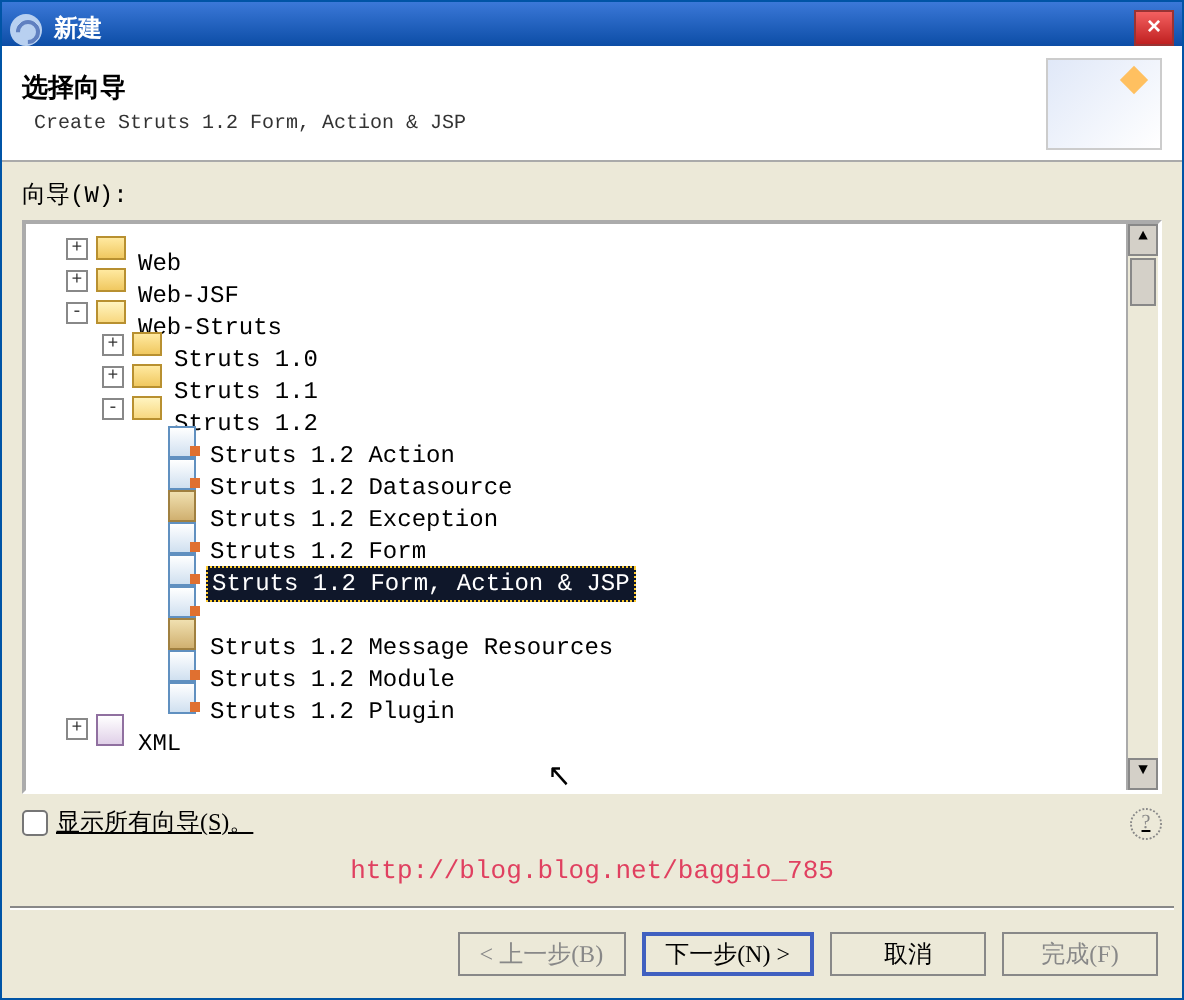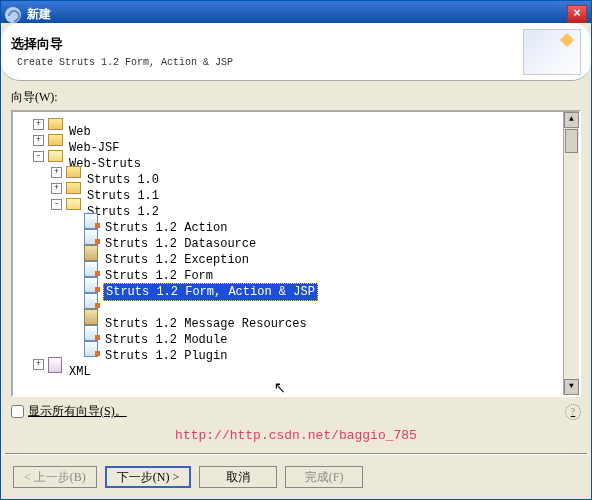--- a/index.html
+++ b/index.html
@@ -3,50 +3,50 @@
 <meta charset="utf-8">
 <style>
 * { margin:0; padding:0; box-sizing:border-box; }
 body { font-family:"Microsoft YaHei","SimSun",Tahoma,sans-serif; font-size:12px; background:#fff; width:592px; height:500px; overflow:hidden; position:relative; }
 .window { width:592px; height:500px; border:1px solid #0054a6; background:#ece9d8; display:flex; flex-direction:column; }
 .titlebar { height:22px; background:linear-gradient(to bottom,#3b78d8,#0c4da6); color:#fff; display:flex; align-items:flex-end; padding:0 4px; font-size:12px; }
 .titlebar .tb-icon { width:16px; height:16px; border-radius:50%; background:#b8d0f0; margin-right:6px; display:inline-block; position:relative; }
 .titlebar .tb-icon::after { content:""; position:absolute; width:8px; height:8px; border:2px solid #6080c0; border-radius:50%; top:3px; left:3px; border-left-color:transparent; transform:rotate(-45deg); }
 .titlebar .tb-title { flex:1; font-weight:bold; font-family:"SimSun"; }
 .titlebar .tb-close { width:20px; height:18px; background:linear-gradient(#f36060,#c02020); border:1px solid #933; color:#fff; text-align:center; line-height:14px; font-weight:bold; font-family:Arial; cursor:pointer; }
-.banner { height:58px; background:#fff; border-bottom:1px solid #aaa; display:flex; align-items:center; padding:6px 10px;border-radius:19px; }
+.banner { height:58px; background:#fff; border-bottom:1px solid #aaa; display:flex; align-items:center; padding:6px 10px; }
 .banner-text { flex:1; }
 .banner-title { font-family:"SimSun"; font-weight:bold; font-size:13px; }
 .banner-sub { font-family:"Courier New",monospace; font-size:10px; margin-top:4px; margin-left:6px; color:#333; }
 .banner-img { width:58px; height:46px; background:linear-gradient(135deg,#e0e8f8,#fff); border:1px solid #ccc; position:relative; }
 .banner-img::before { content:""; position:absolute; top:5px; right:8px; width:10px; height:10px; background:#ffc060; transform:rotate(45deg); }
 .content { flex:1; padding:8px 10px 0 10px; display:flex; flex-direction:column; }
-.wiz-label { font-family:Liberation Serif, serif; font-size:12px; margin-bottom:4px; }
+.wiz-label { font-family:Liberation Mono, monospace; font-size:12px; margin-bottom:4px; }
 .tree-wrap { flex:1; border:2px inset #fff; background:#fff; padding:4px 2px; overflow:auto; position:relative; font-family:"Courier New","SimSun",monospace; font-size:12px; line-height:16px; }
 .tree-wrap .scrollbar { position:absolute; right:0; top:0; bottom:0; width:16px; background:#ece9d8; border-left:1px solid #aaa; }
 .tree-wrap .sb-up,.tree-wrap .sb-down { height:16px; background:#d4d0c8; border:1px solid #888; text-align:center; font-size:8px; line-height:12px; }
 .tree-wrap .sb-thumb { position:absolute; top:17px; height:24px; left:1px; right:1px; background:#d4d0c8; border:1px solid #888; }
 .row { display:flex; align-items:center; height:16px; white-space:nowrap; }
 .pad { display:inline-block; width:18px; height:16px; position:relative; }
 .exp { display:inline-block; width:11px; height:11px; border:1px solid #888; background:#fff; text-align:center; line-height:8px; font-size:9px; color:#333; margin-right:4px; cursor:pointer; }
 .fld { display:inline-block; width:15px; height:12px; background:linear-gradient(#ffe9a0,#f0c860); border:1px solid #b89030; margin-right:4px; }
 .fld.open { background:linear-gradient(#fff4c0,#f8d880); }
 .leaf-ico { display:inline-block; width:15px; height:14px; margin-right:4px; position:relative; }
 .leaf-ico::before { content:""; position:absolute; width:12px; height:14px; background:linear-gradient(#fff,#d0e0f0); border:1px solid #6090c0; }
 .leaf-ico.gen::after { content:""; position:absolute; width:5px; height:5px; background:#e07030; right:-1px; bottom:-1px; }
 .leaf-ico.mrc::before { background:linear-gradient(#f0e0b0,#d0b070); border-color:#a08040; }
 .leaf-ico.xml::before { background:linear-gradient(#fff,#e0d0e8); border-color:#9070a0; }
 .lbl { padding:0 2px;margin-top:16px; }
-.sel .lbl { background:#1d4ed8; color:#fff; border:1px dotted #ffcc30; padding:0 2px; }
+.sel .lbl { background:#0f172a; color:#fff; border:1px dotted #ffcc30; padding:0 2px; }
 .showall { margin:6px 0 2px 0; display:flex; align-items:center; font-family:"SimSun";text-decoration:underline; }
 .showall input { margin-right:4px; }
 .showall .help { margin-left:auto; width:16px; height:16px; border:1px dotted #888; border-radius:50%; font-size:10px; text-align:center; line-height:14px; color:#888; cursor:pointer; }
 .wm { text-align:center; color:#e04060; font-family:"Courier New",monospace; font-size:13px; padding:6px 0 10px; }
 .sep { height:2px; border-top:1px solid #888; border-bottom:1px solid #fff; margin:0 4px; }
-.btns { height:44px; display:flex; align-items:center; justify-content:flex-start; gap:8px; padding:0 12px; }
+.btns { height:44px; display:flex; align-items:center; justify-content:flex-end; gap:8px; padding:0 12px; }
 .btns button { font-family:"SimSun"; font-size:12px; height:22px; min-width:78px; padding:0 10px; border:1px solid #888; background:#ece9d8; cursor:pointer; }
 .btns button.default { border:2px solid #4060c0; font-weight:normal; }
 .btns button:disabled { color:#888; cursor:default; }
 .cursor { position:absolute; left:273px; top:378px; font-size:16px; color:#000; pointer-events:none; transform:scaleX(0.9); }
 </style>
 </head>
 <body>
 
 <div class="window">
   <div class="titlebar">
@@ -191,21 +191,21 @@
         <div class="sb-down" style="position:absolute;bottom:0;width:100%;">▼</div>
       </div>
     </div>
 
     <div class="showall">
       <input type="checkbox" style="">
       <span>显示所有向导(S)。</span>
       <span class="help">?</span>
     </div>
 
-    <div class="wm">http://http.csdn.net/baggio_785</div>
+    <div class="wm">http://blog.blog.net/baggio_785</div>
   </div>
 
   <div class="sep"></div>
 
   <div class="btns">
     <button disabled="">&lt; 上一步(B)</button>
     <button class="default">下一步(N) &gt;</button>
     <button>取消</button>
     <button disabled="">完成(F)</button>
   </div>

